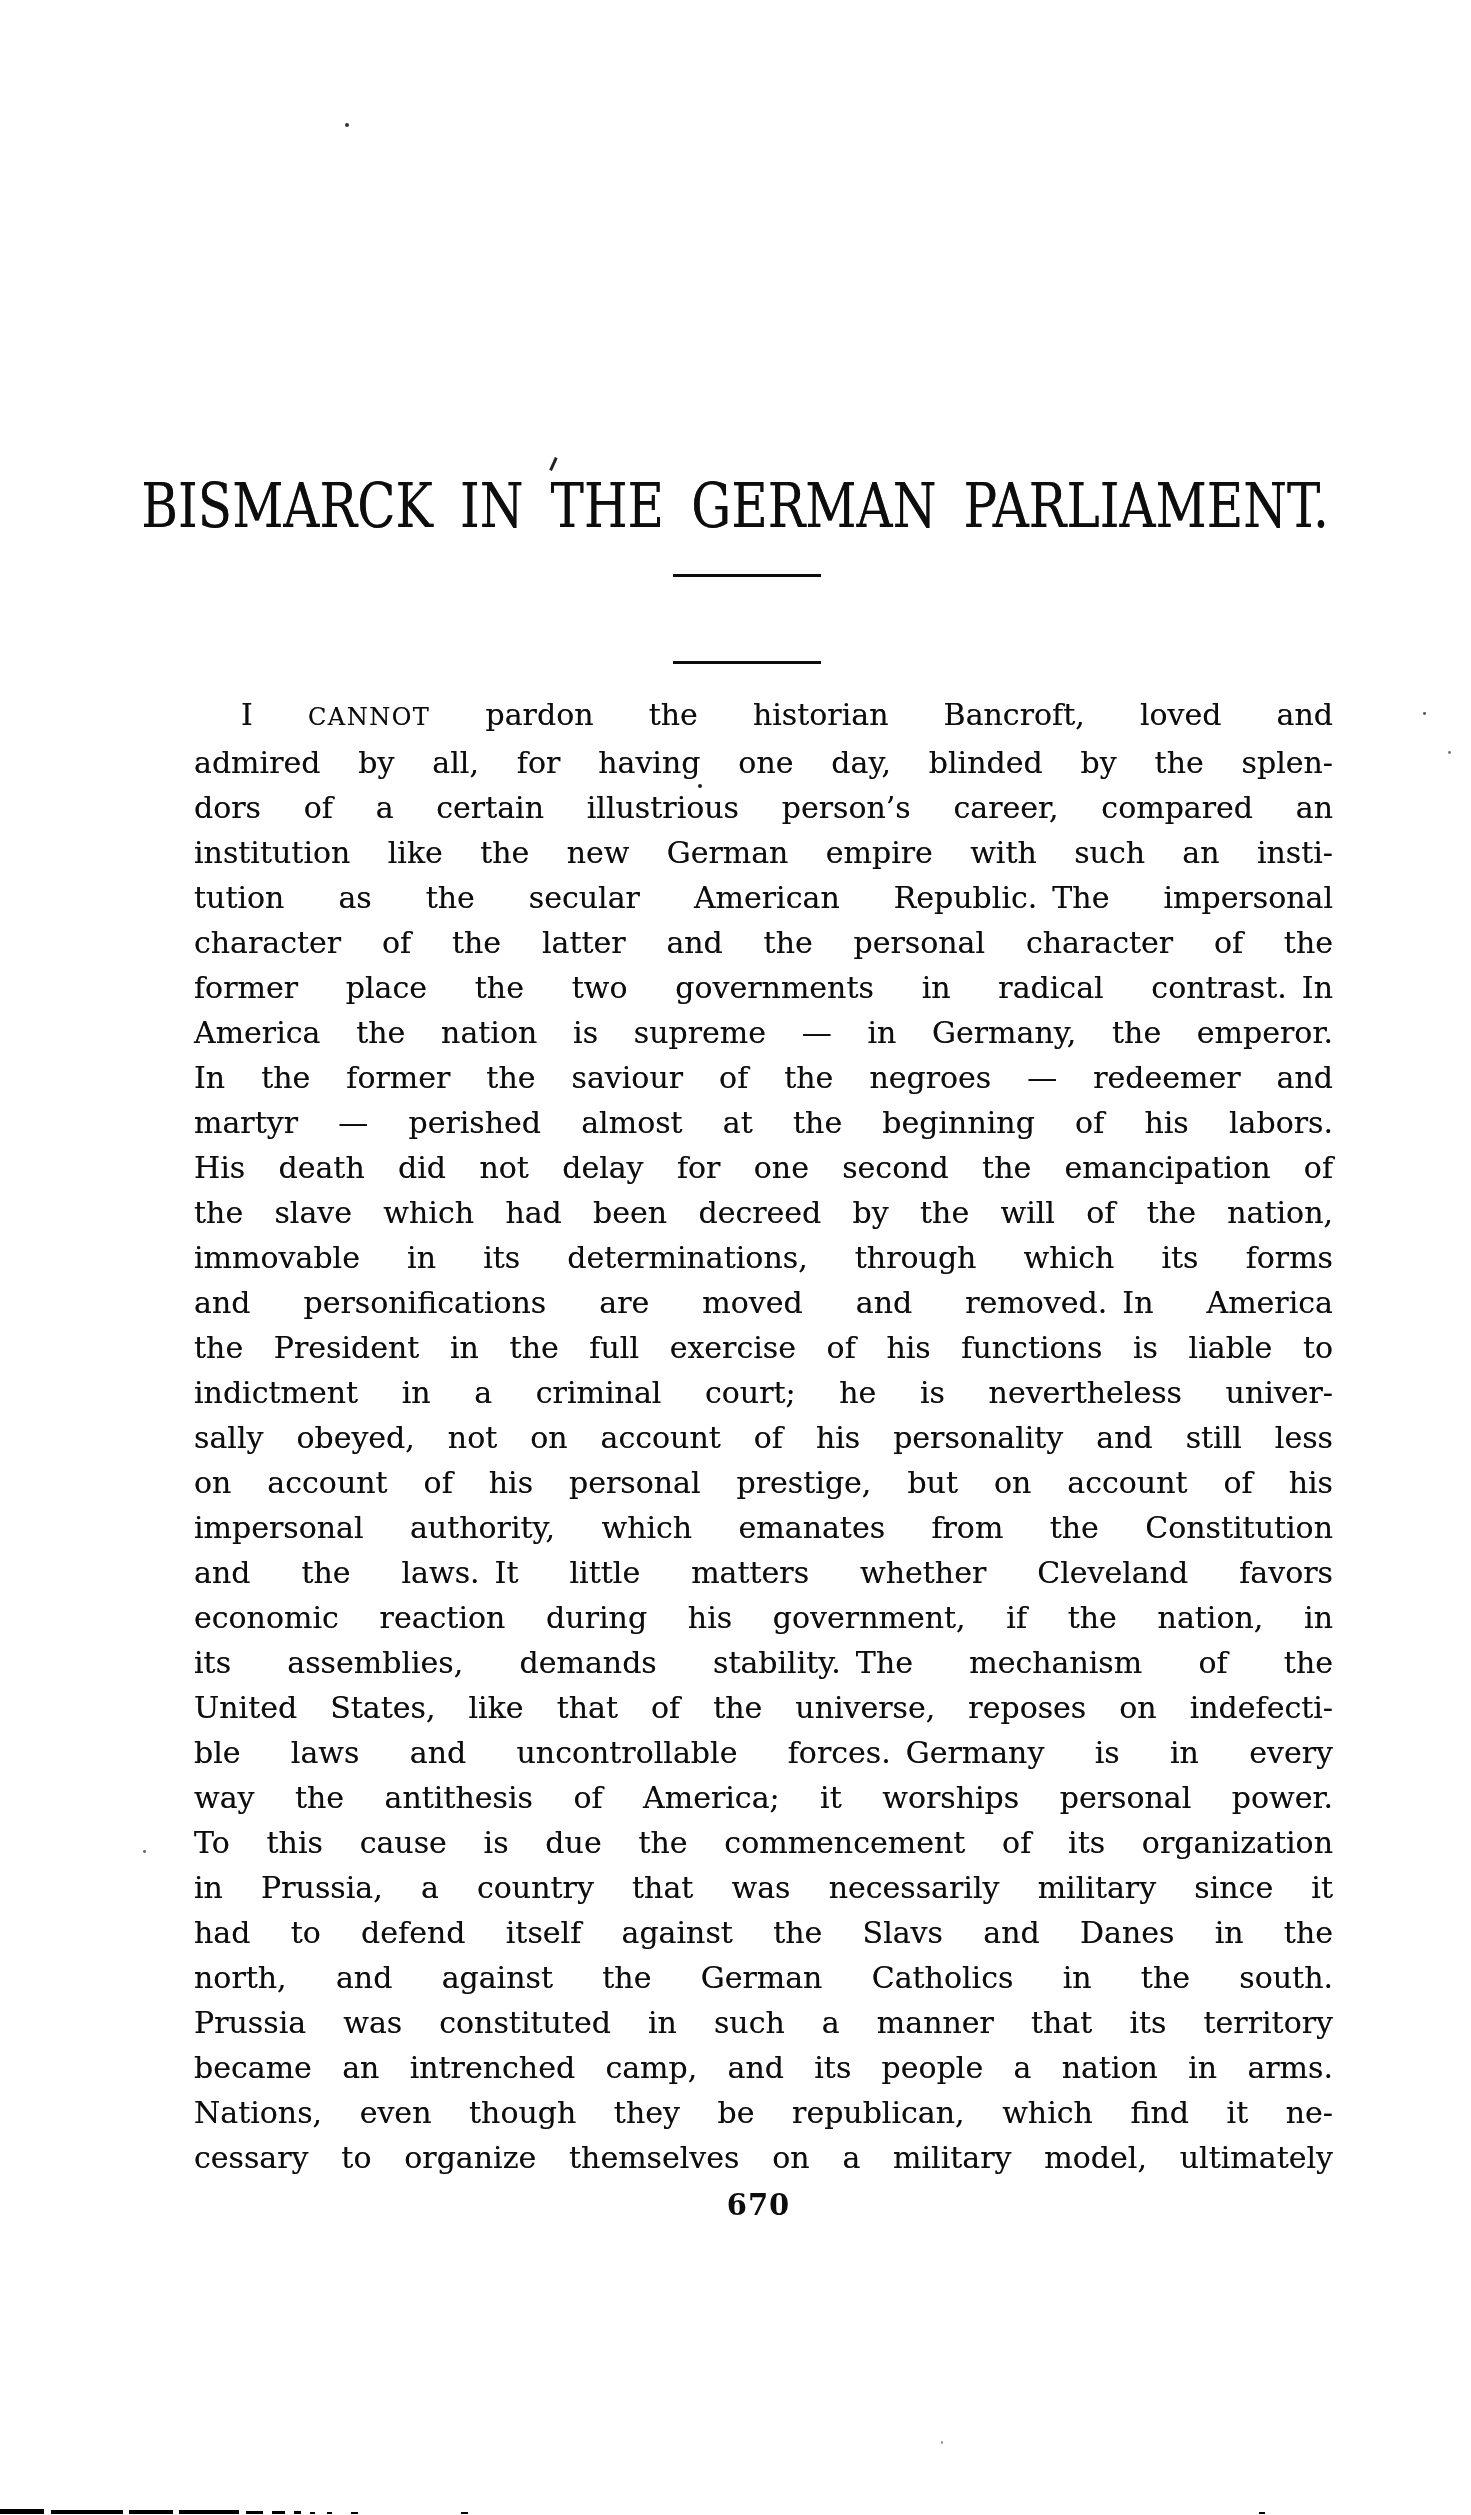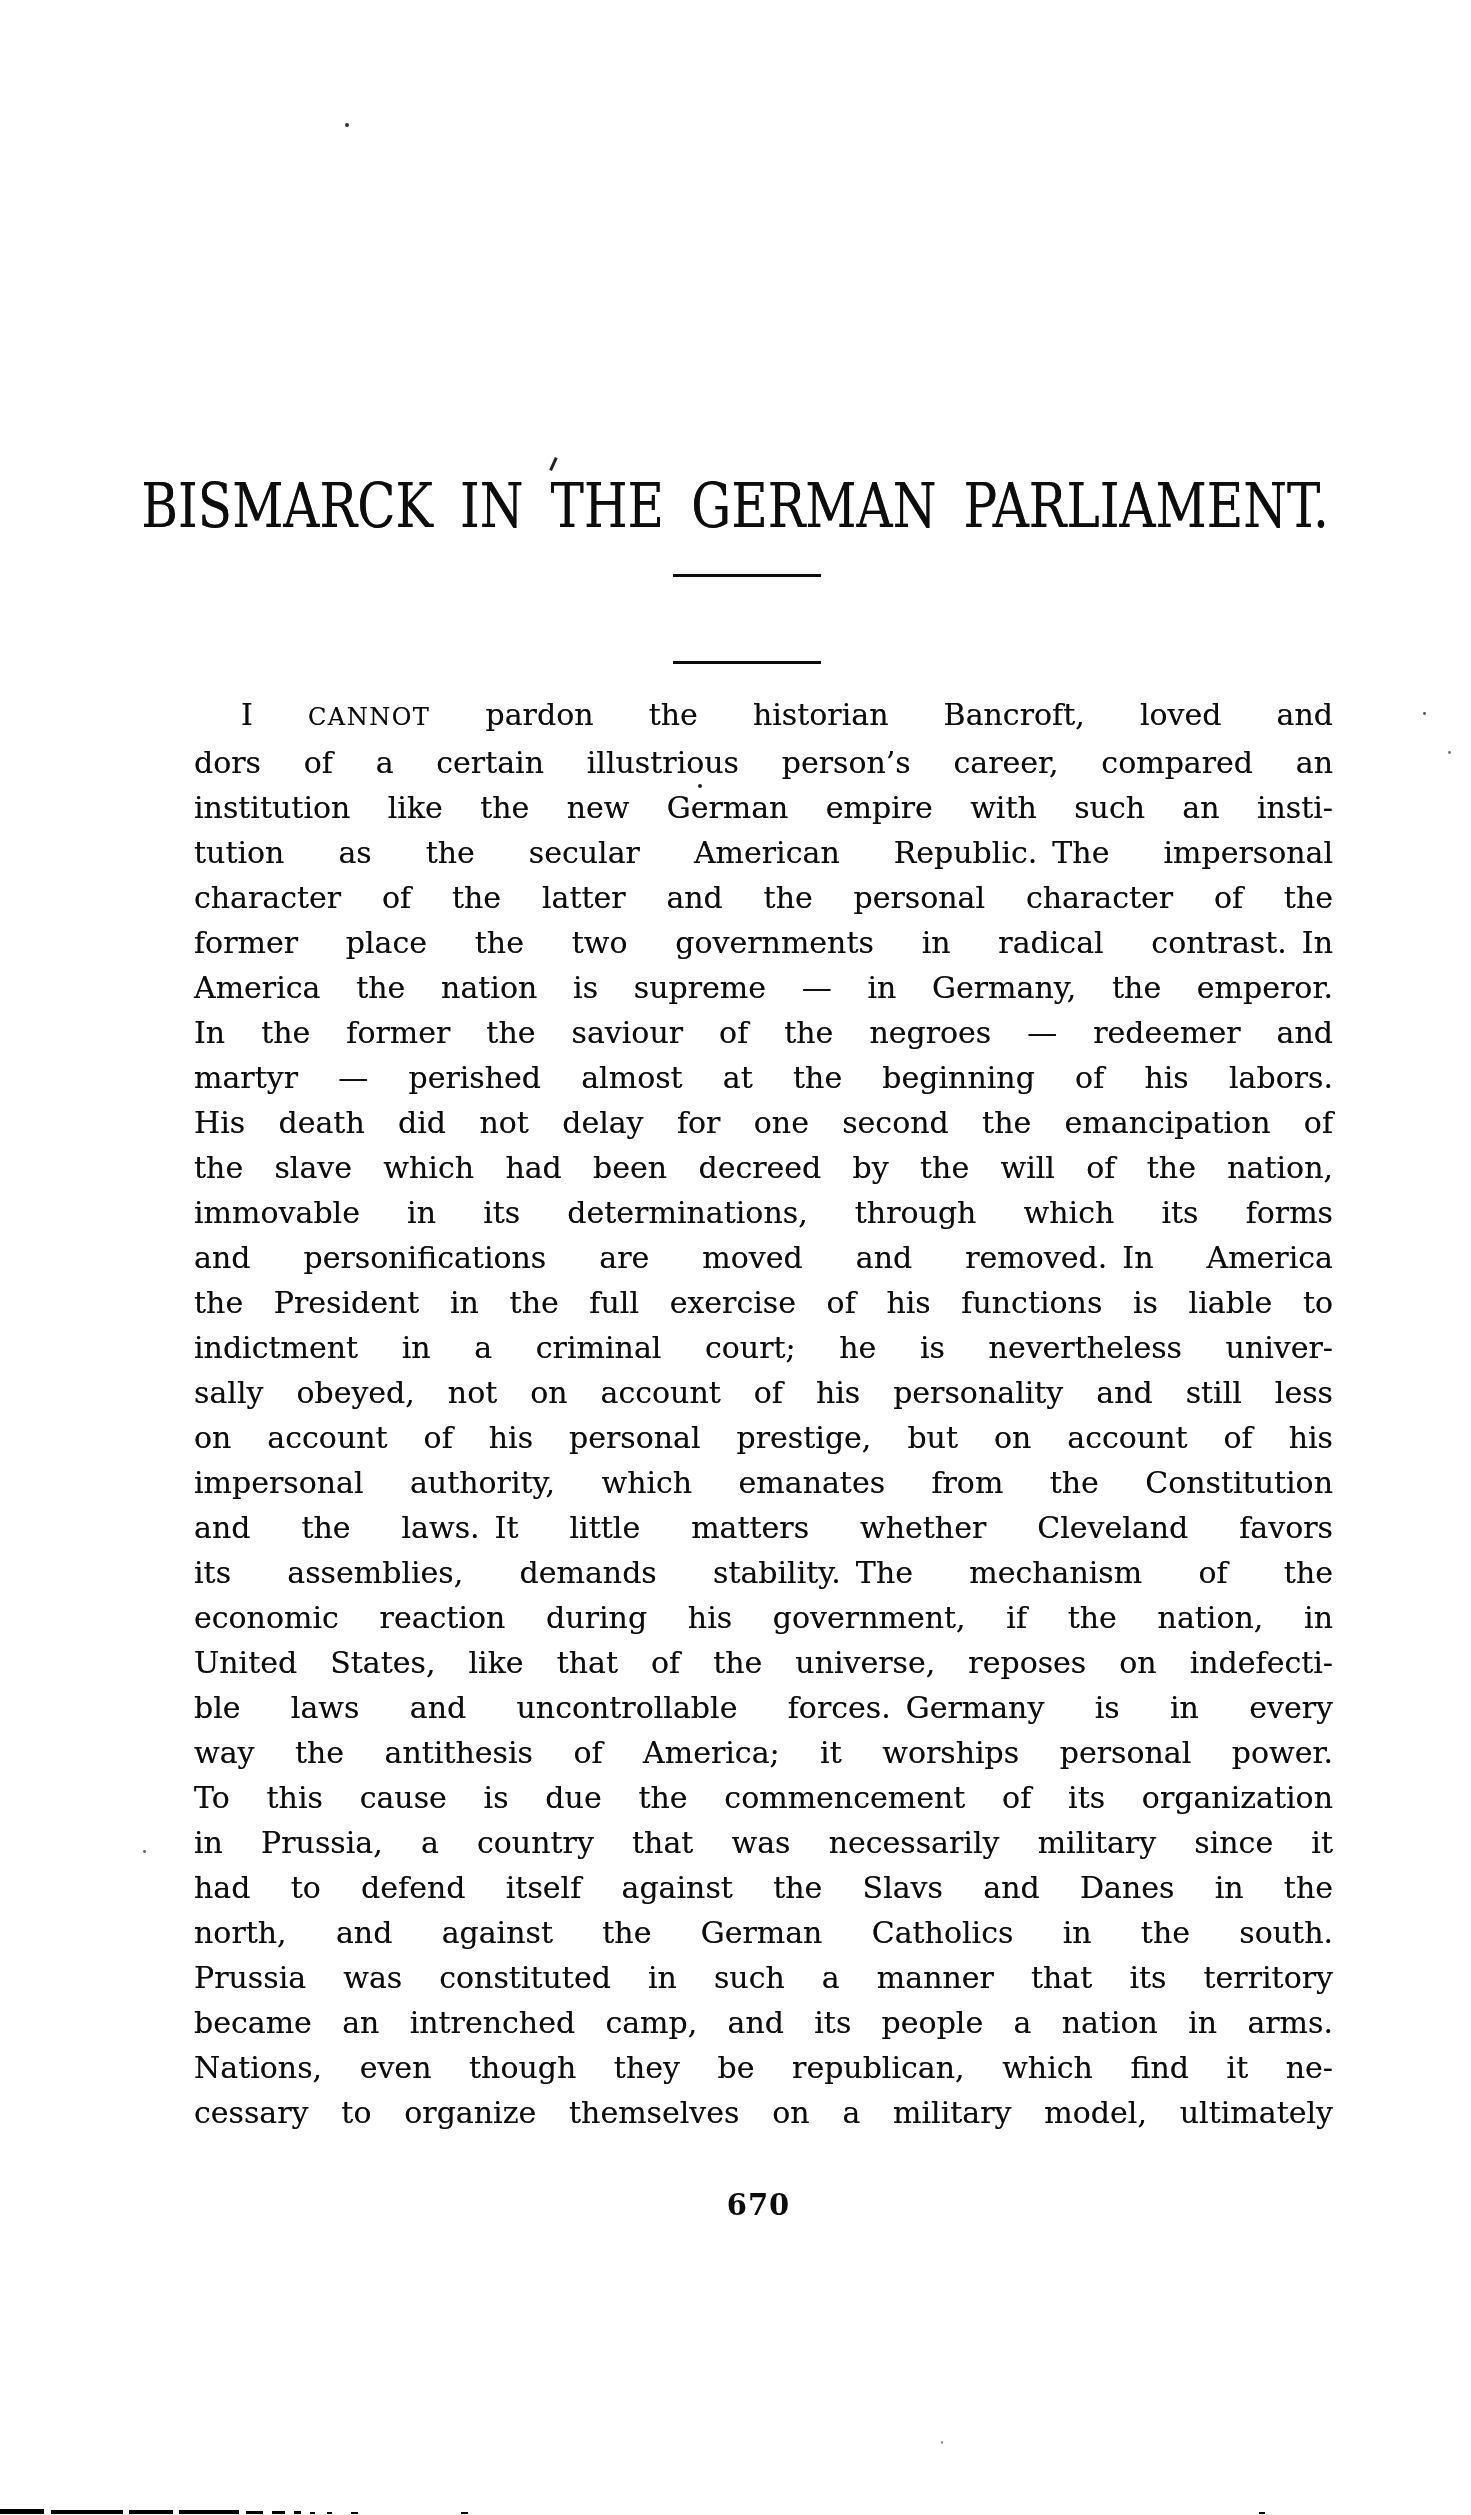--- a/index.html
+++ b/index.html
@@ -133,40 +133,41 @@
 
   <h1 class="title"><span class="title-inner">BISMARCK IN THE GERMAN PARLIAMENT.</span></h1>
 
   <div class="rule rule-1"></div>
 
 
   <div class="rule rule-2"></div>
 
   <div class="body-block">
     <div class="line first-line"><span>I </span><span class="smallcaps">CANNOT</span><span> pardon the historian Bancroft, loved and</span></div>
+    <div class="line">admired by all, for having one day, blinded by the splen-</div>
     <div class="line">dors of a certain illustrious person’s career, compared an</div>
     <div class="line">institution like the new German empire with such an insti-</div>
     <div class="line">tution as the secular American Republic. The impersonal</div>
     <div class="line">character of the latter and the personal character of the</div>
     <div class="line">former place the two governments in radical contrast. In</div>
     <div class="line">America the nation is supreme — in Germany, the emperor.</div>
     <div class="line">In the former the saviour of the negroes — redeemer and</div>
     <div class="line">martyr — perished almost at the beginning of his labors.</div>
     <div class="line">His death did not delay for one second the emancipation of</div>
     <div class="line">the slave which had been decreed by the will of the nation,</div>
     <div class="line">immovable in its determinations, through which its forms</div>
     <div class="line">and personifications are moved and removed. In America</div>
     <div class="line">the President in the full exercise of his functions is liable to</div>
     <div class="line">indictment in a criminal court; he is nevertheless univer-</div>
     <div class="line">sally obeyed, not on account of his personality and still less</div>
     <div class="line">on account of his personal prestige, but on account of his</div>
     <div class="line">impersonal authority, which emanates from the Constitution</div>
     <div class="line">and the laws. It little matters whether Cleveland favors</div>
+    <div class="line">economic reaction during his government, if the nation, in</div>
     <div class="line">its assemblies, demands stability. The mechanism of the</div>
-    <div class="line">economic reaction during his government, if the nation, in</div>
     <div class="line">United States, like that of the universe, reposes on indefecti-</div>
     <div class="line">ble laws and uncontrollable forces. Germany is in every</div>
     <div class="line">way the antithesis of America; it worships personal power.</div>
     <div class="line">To this cause is due the commencement of its organization</div>
     <div class="line">in Prussia, a country that was necessarily military since it</div>
     <div class="line">had to defend itself against the Slavs and Danes in the</div>
     <div class="line">north, and against the German Catholics in the south.</div>
     <div class="line">Prussia was constituted in such a manner that its territory</div>
     <div class="line">became an intrenched camp, and its people a nation in arms.</div>
     <div class="line">Nations, even though they be republican, which find it ne-</div>

